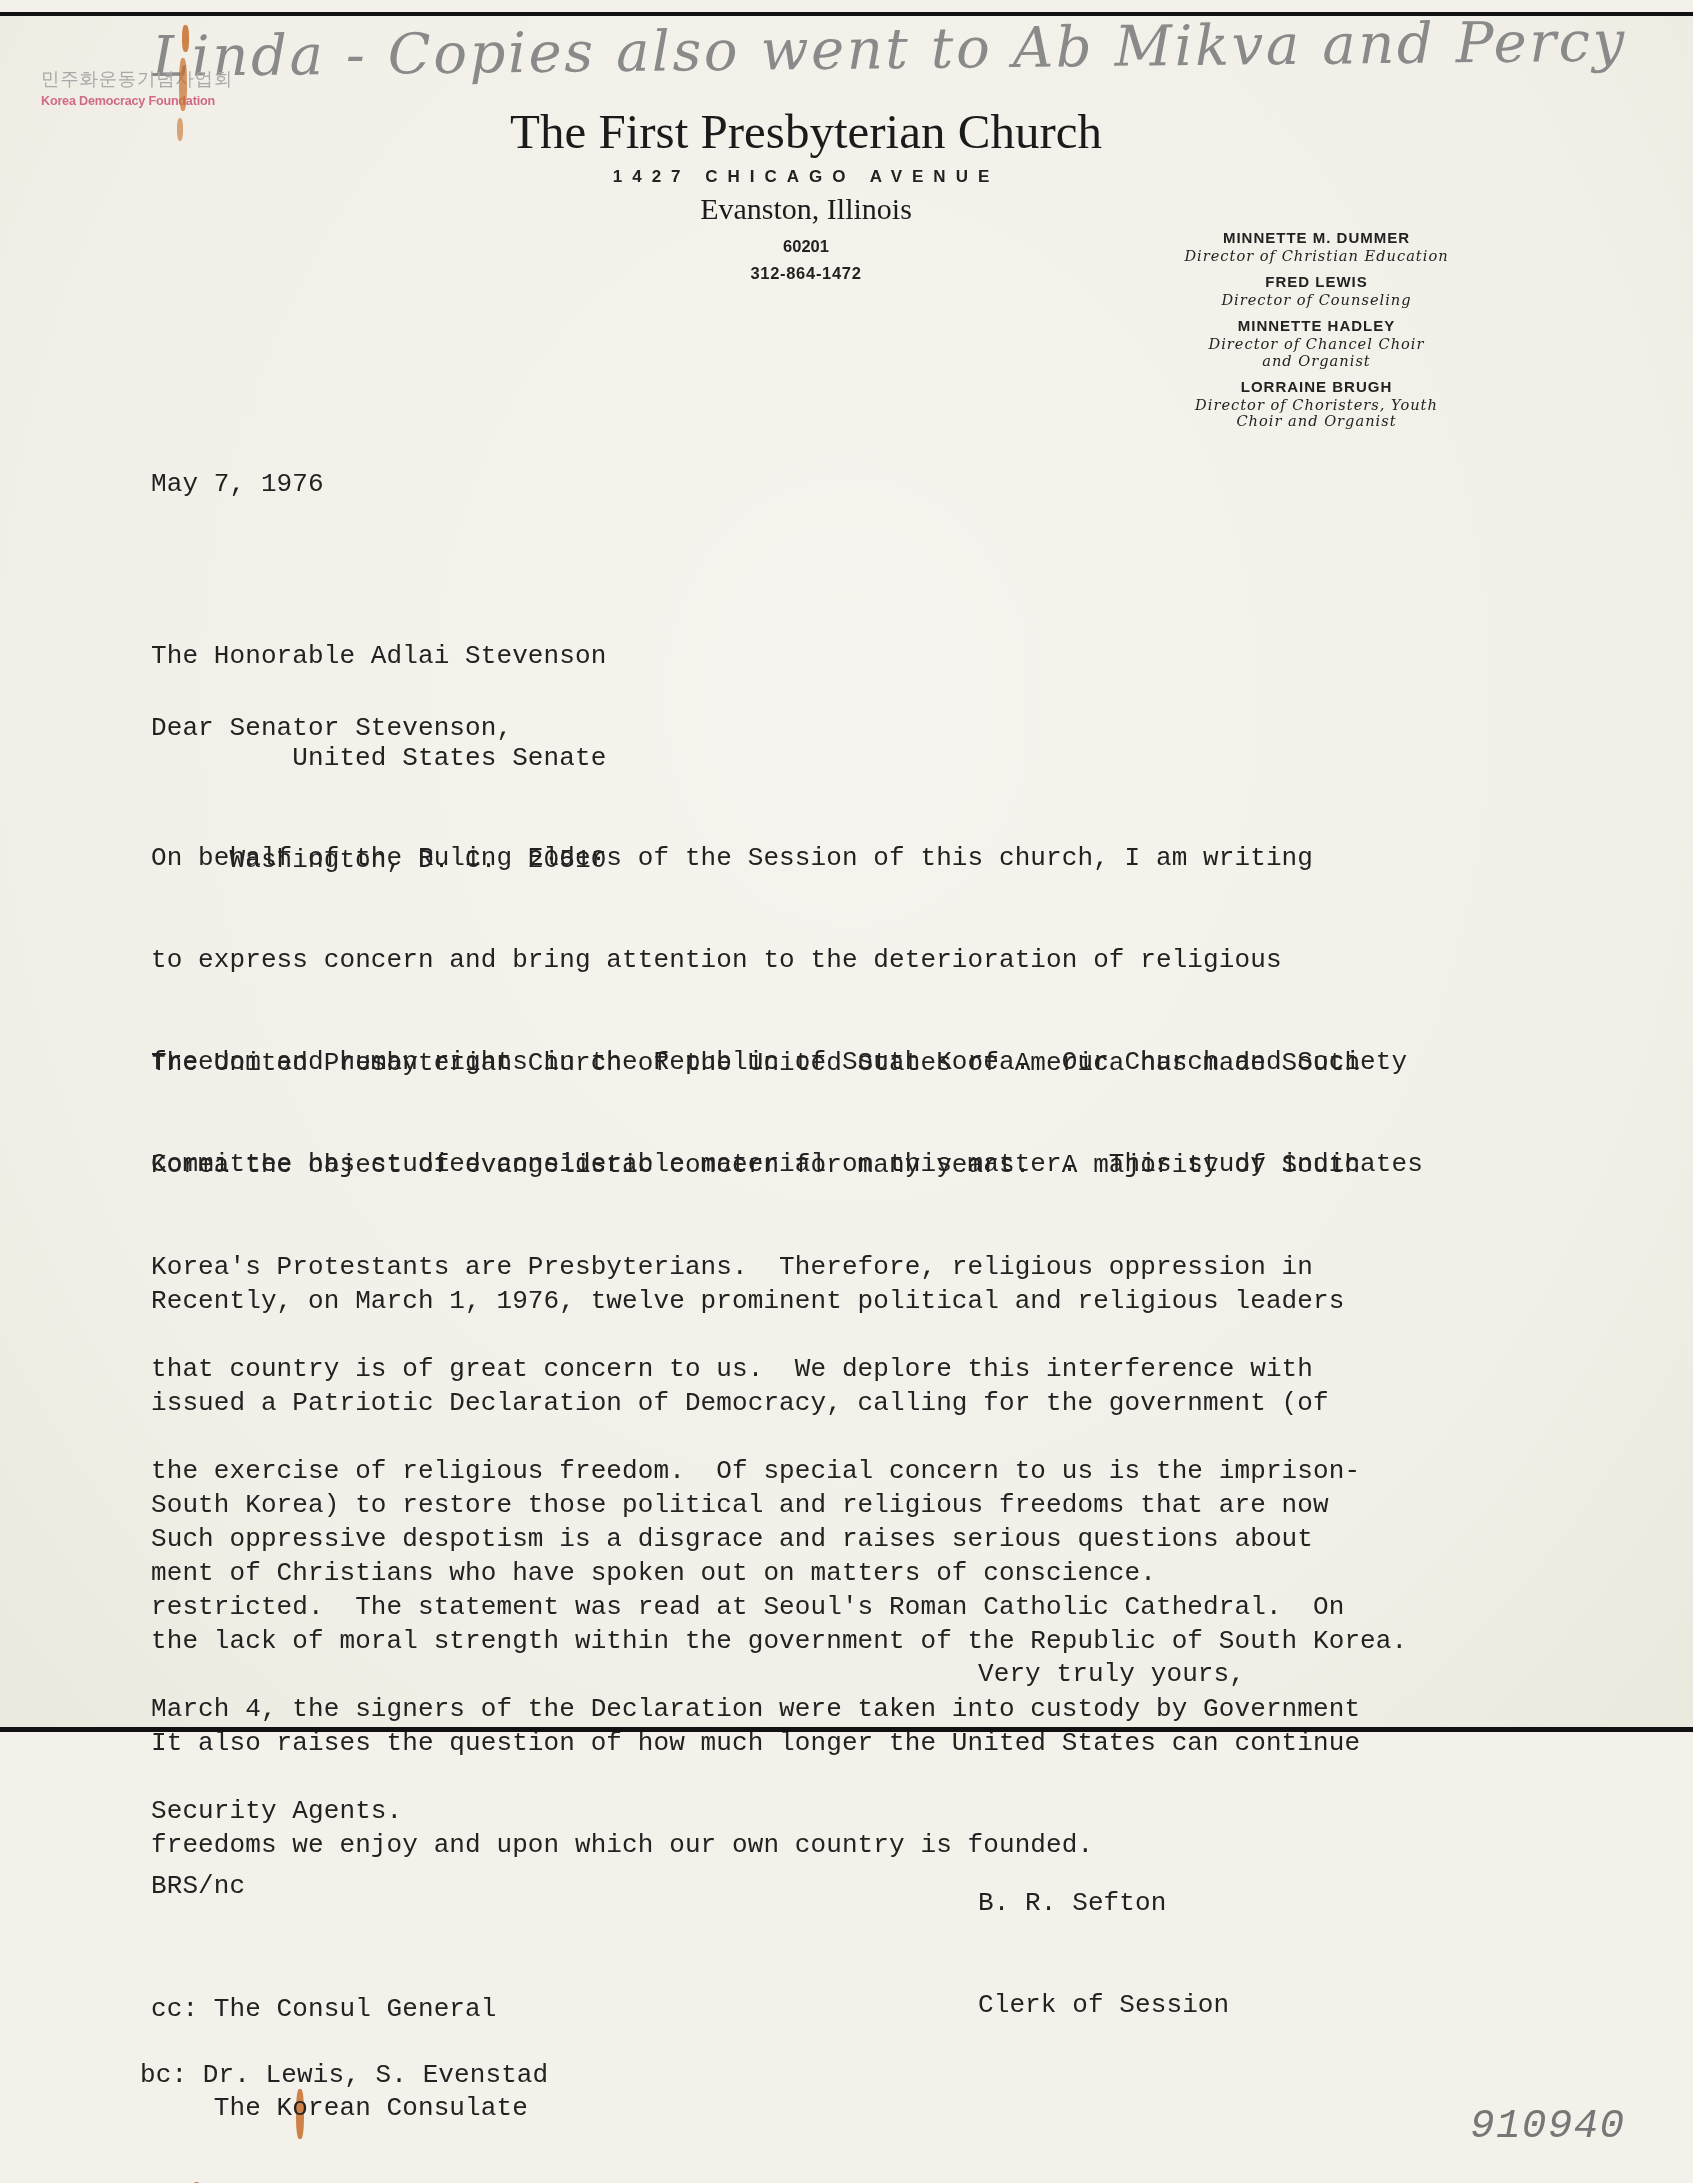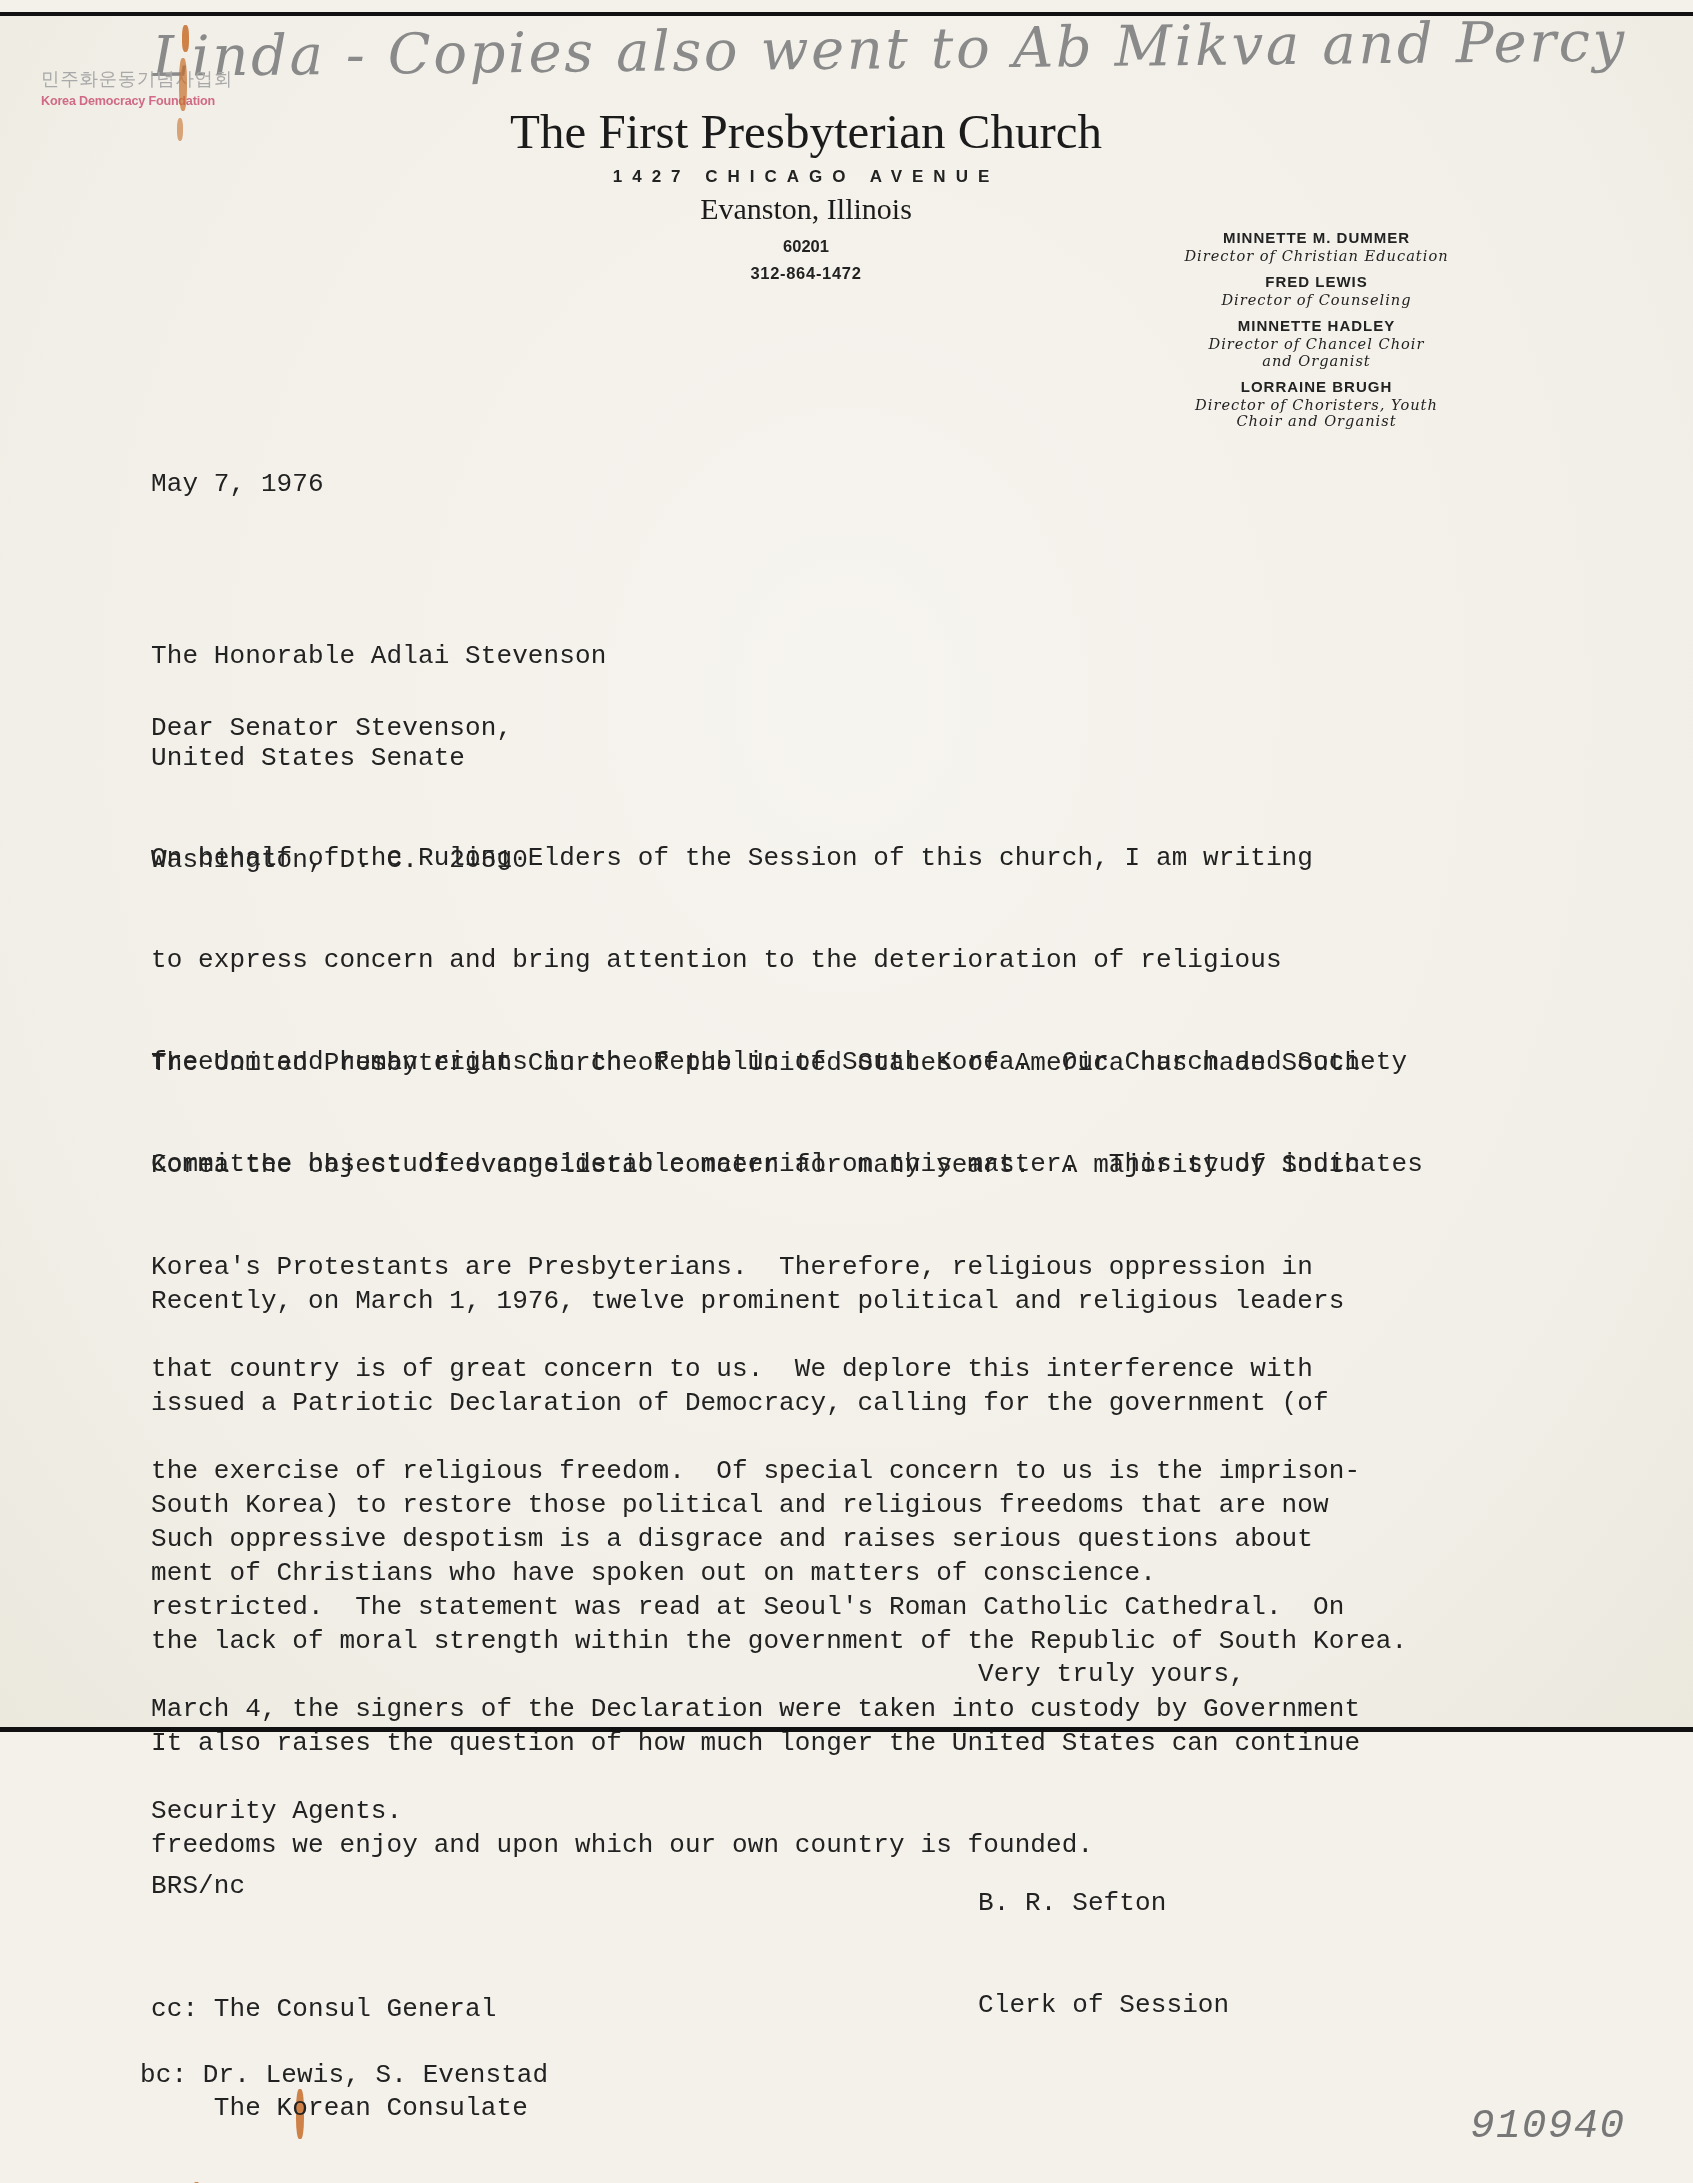--- a/index.html
+++ b/index.html
@@ -79,21 +79,21 @@
     font-family: "DejaVu Serif", serif; font-style: italic;
     font-size: 14.6px; letter-spacing: 1px; line-height: 16.5px;
   }
 
   
   .tw {
     font-family: "Liberation Mono", monospace; font-size: 26px; color: #222;
     white-space: pre; letter-spacing: 0.1px;
   }
   .date { left: 151px; top: 457px; }
-  .addr { left: 151px; top: 559px; line-height: 34px; }
+  .addr { left: 151px; top: 559px; line-height: 34px; text-align: right; }
   .salutation { left: 151px; top: 701px; }
   .para { left: 151px; line-height: 34px; }
   .p1 { top: 761px; }
   .p2 { top: 966px; }
   .p3 { top: 1204px; }
   .p4 { top: 1442px; }
   .closing { left: 978px; top: 1647px; }
   .sig { left: 978px; top: 1806px; line-height: 34px; }
   .initials { left: 151px; top: 1859px; }
   .cc { left: 151px; top: 1915px; line-height: 33px; }

